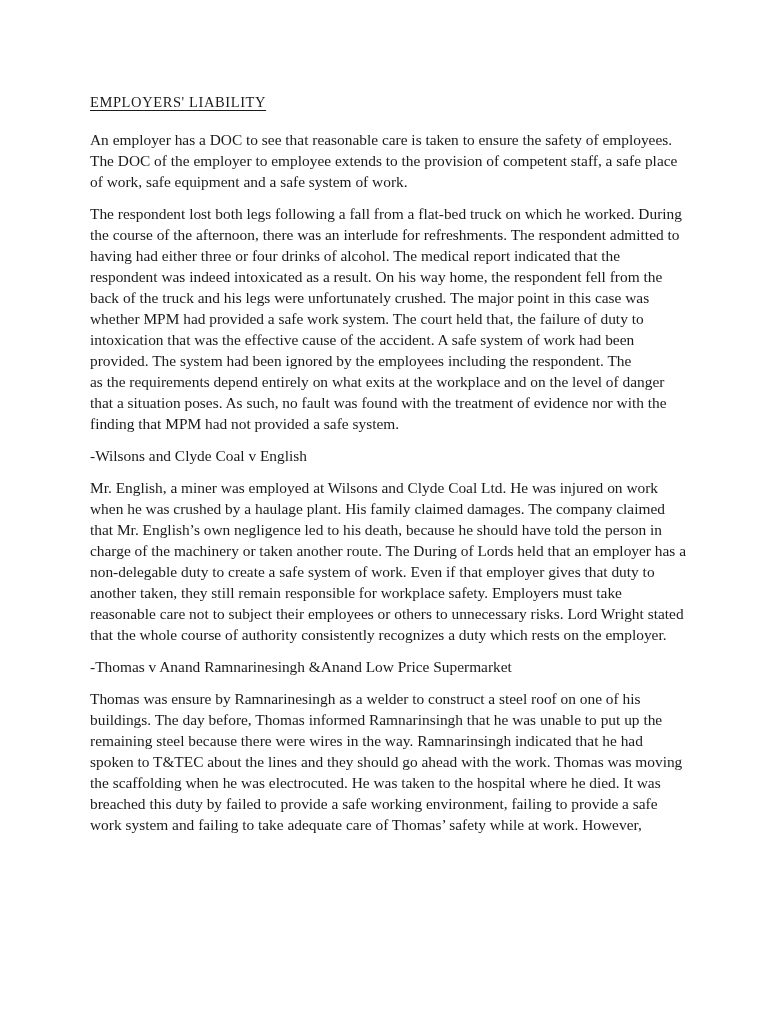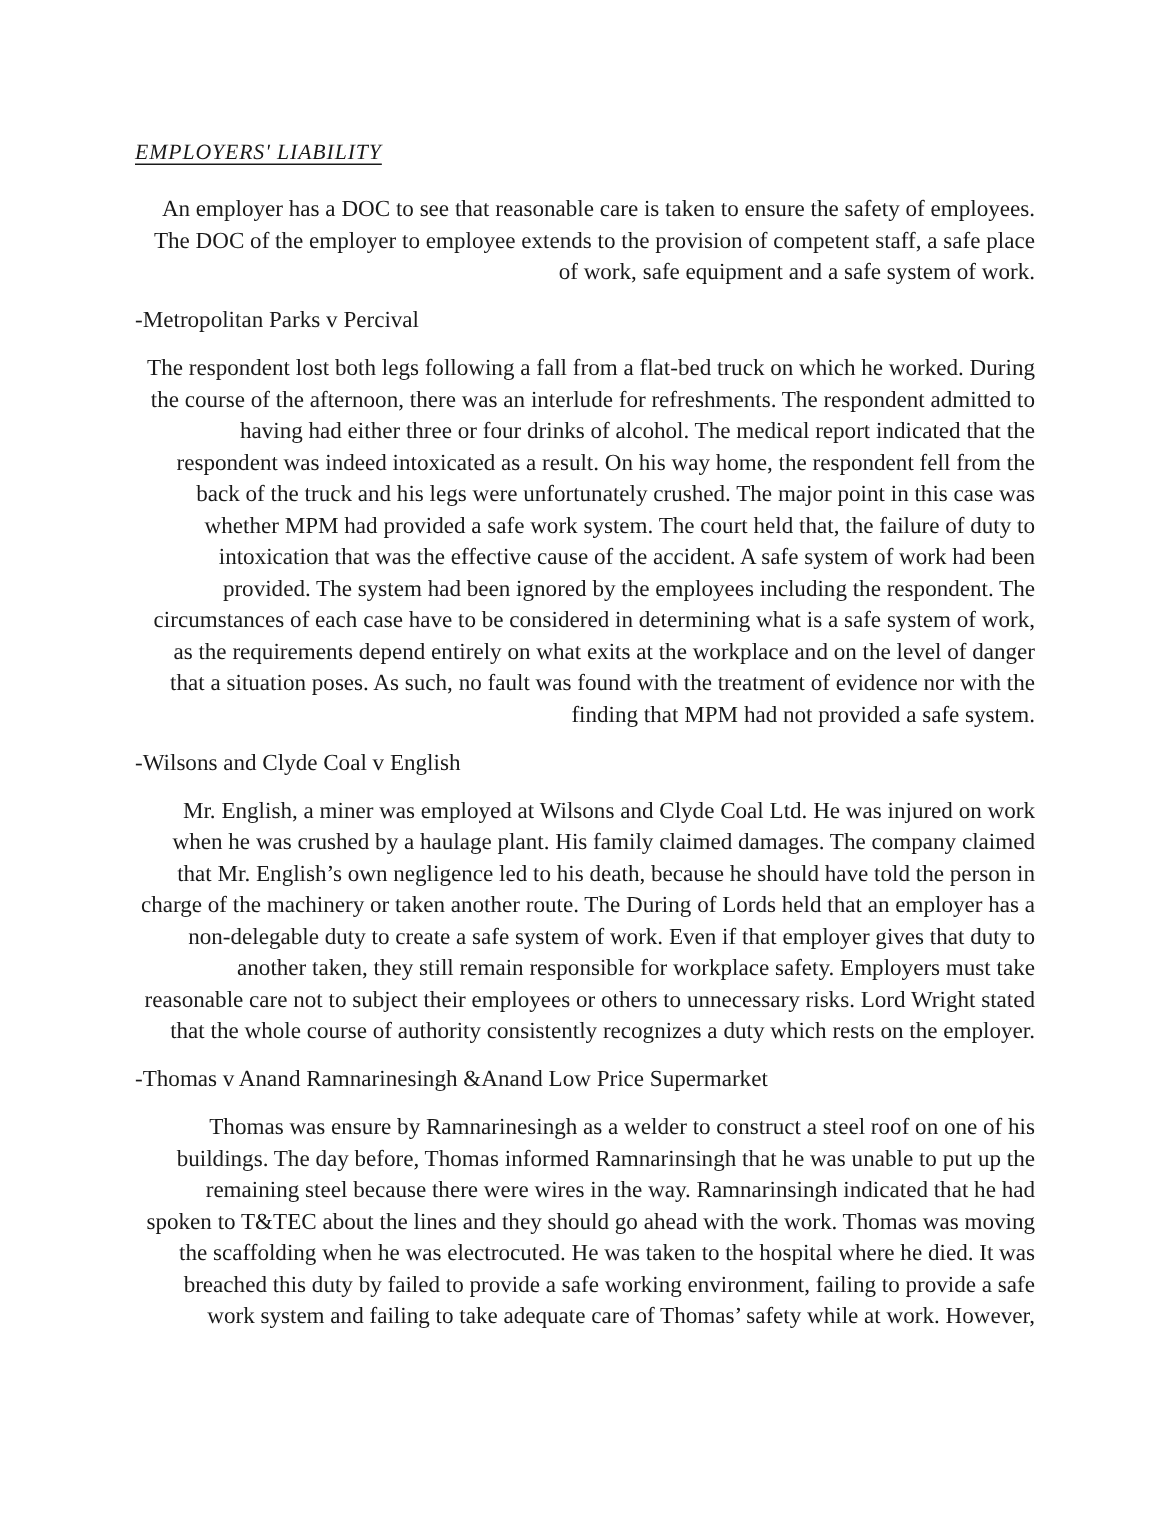--- a/index.html
+++ b/index.html
@@ -32,60 +32,56 @@
       line-height: 21px;
     }
     .heading {
       font-size: 14.5px;
       letter-spacing: 0.6px;
       text-decoration: underline;
       text-underline-offset: 3px;
       margin: 0 0 16px 0;
       font-weight: normal;
       line-height: 21px;
-      font-style: italic;
     }
     .para {
       margin: 0 0 11px 0;
       white-space: normal;
     }
     .case-title {
       margin: 0 0 11px 0;
     }
     .line {
       display: block;
       white-space: nowrap;
-      text-align: right;
     }
   </style>
 </head>
 <body>
 
 <div class="page">
   <div class="content">
 
     <h1 class="heading">EMPLOYERS' LIABILITY</h1>
 
     <p class="para">
       <span class="line">An employer has a DOC to see that reasonable care is taken to ensure the safety of employees.</span>
       <span class="line">The DOC of the employer to employee extends to the provision of competent staff, a safe place</span>
       <span class="line">of work, safe equipment and a safe system of work.</span>
     </p>
 
-    <p class="case-title">-Metropolitan Parks v Percival</p>
     <p class="para">
       <span class="line">The respondent lost both legs following a fall from a flat-bed truck on which he worked. During</span>
       <span class="line">the course of the afternoon, there was an interlude for refreshments. The respondent admitted to</span>
       <span class="line">having had either three or four drinks of alcohol. The medical report indicated that the</span>
       <span class="line">respondent was indeed intoxicated as a result. On his way home, the respondent fell from the</span>
       <span class="line">back of the truck and his legs were unfortunately crushed. The major point in this case was</span>
       <span class="line">whether MPM had provided a safe work system. The court held that, the failure of duty to</span>
       <span class="line">intoxication that was the effective cause of the accident. A safe system of work had been</span>
       <span class="line">provided. The system had been ignored by the employees including the respondent. The</span>
-      <span class="line">circumstances of each case have to be considered in determining what is a safe system of work,</span>
       <span class="line">as the requirements depend entirely on what exits at the workplace and on the level of danger</span>
       <span class="line">that a situation poses. As such, no fault was found with the treatment of evidence nor with the</span>
       <span class="line">finding that MPM had not provided a safe system.</span>
     </p>
 
     <p class="case-title">-Wilsons and Clyde Coal v English</p>
     <p class="para">
       <span class="line">Mr. English, a miner was employed at Wilsons and Clyde Coal Ltd. He was injured on work</span>
       <span class="line">when he was crushed by a haulage plant. His family claimed damages. The company claimed</span>
       <span class="line">that Mr. English’s own negligence led to his death, because he should have told the person in</span>

